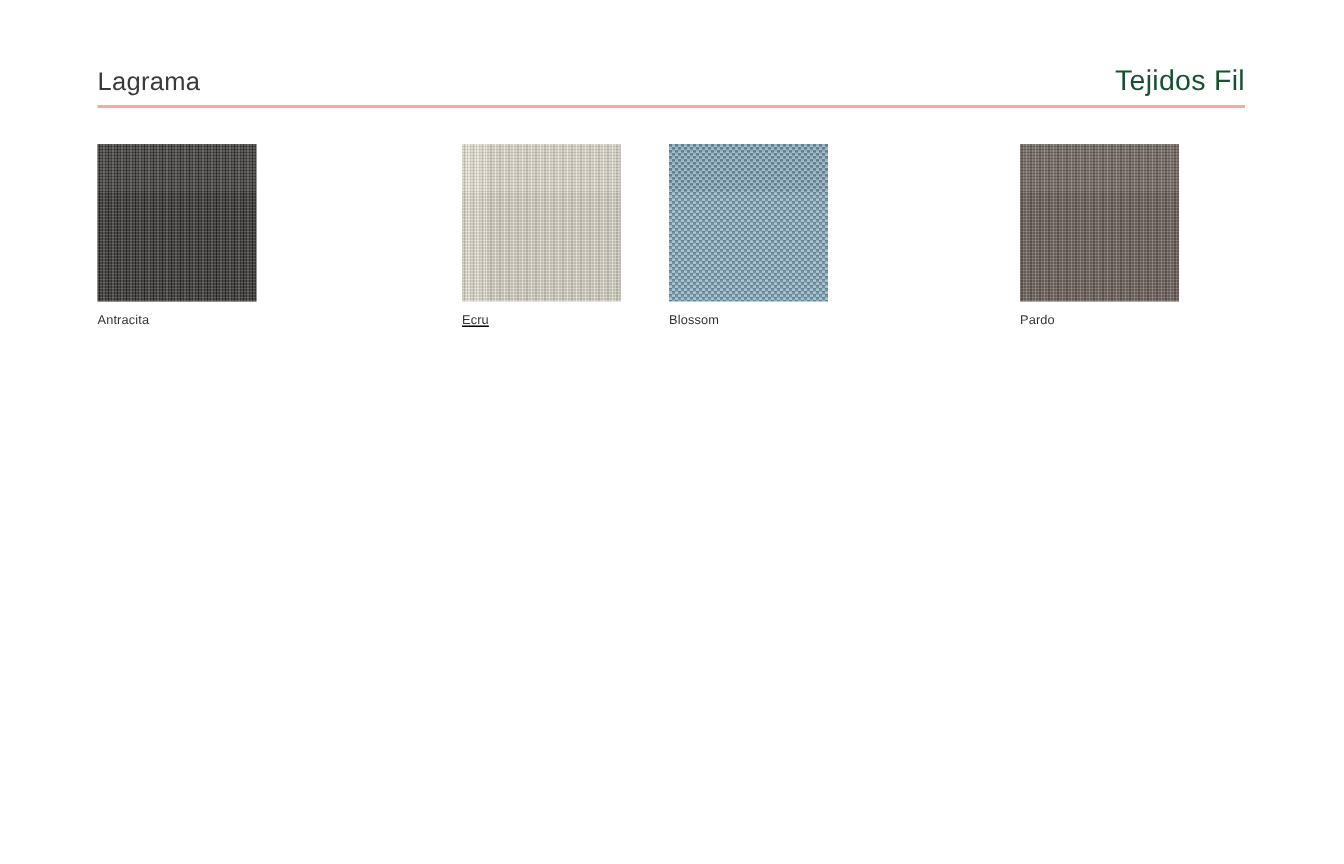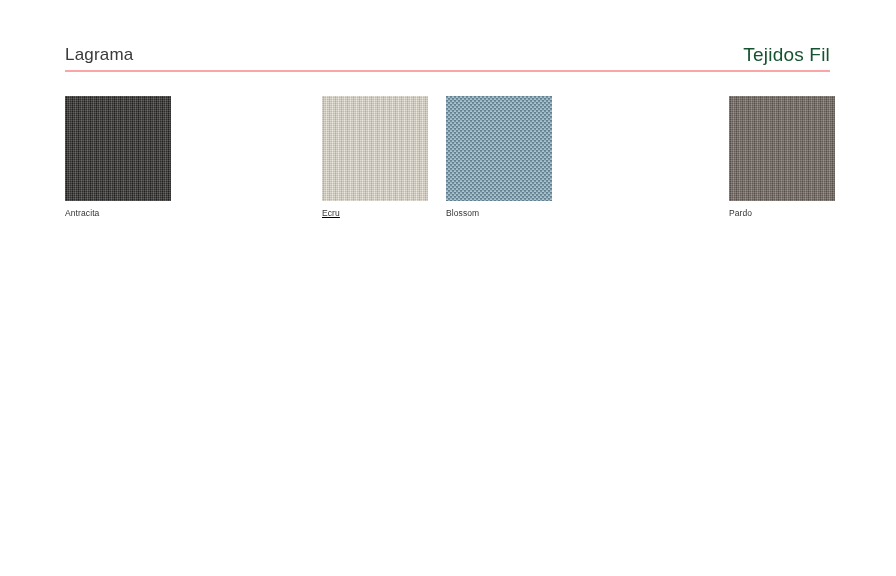--- a/index.html
+++ b/index.html
@@ -138,27 +138,27 @@
   <div class="header">
     <div class="brand-title">Lagrama</div>
     <div class="collection-title">Tejidos Fil</div>
   </div>
 
   <div class="swatch-row">
       <div class="swatch-item" style="left: 0px;">
         <div class="swatch-chip weave-fine" style="background-color: rgb(42, 41, 39);"></div>
         <div class="swatch-label">Antracita</div>
       </div>
-      <div class="swatch-item" style="left: 257px; text-decoration: underline;">
+      <div class="swatch-item" style="left: 243px; text-decoration: underline;">
         <div class="swatch-chip weave-fine" style="background-color: rgb(228, 222, 208);"></div>
         <div class="swatch-label">Ecru</div>
       </div>
       <div class="swatch-item" style="left: 381px;">
         <div class="swatch-chip weave-basket" style="background-color: rgb(124, 163, 184);"></div>
         <div class="swatch-label">Blossom</div>
       </div>
-      <div class="swatch-item" style="left: 664px;">
+      <div class="swatch-item" style="left: 615px;">
         <div class="swatch-chip weave-fine" style="background-color: rgb(110, 99, 93);"></div>
         <div class="swatch-label">Pardo</div>
       </div>
     </div>
 
 </div>
 
 </body></html>

